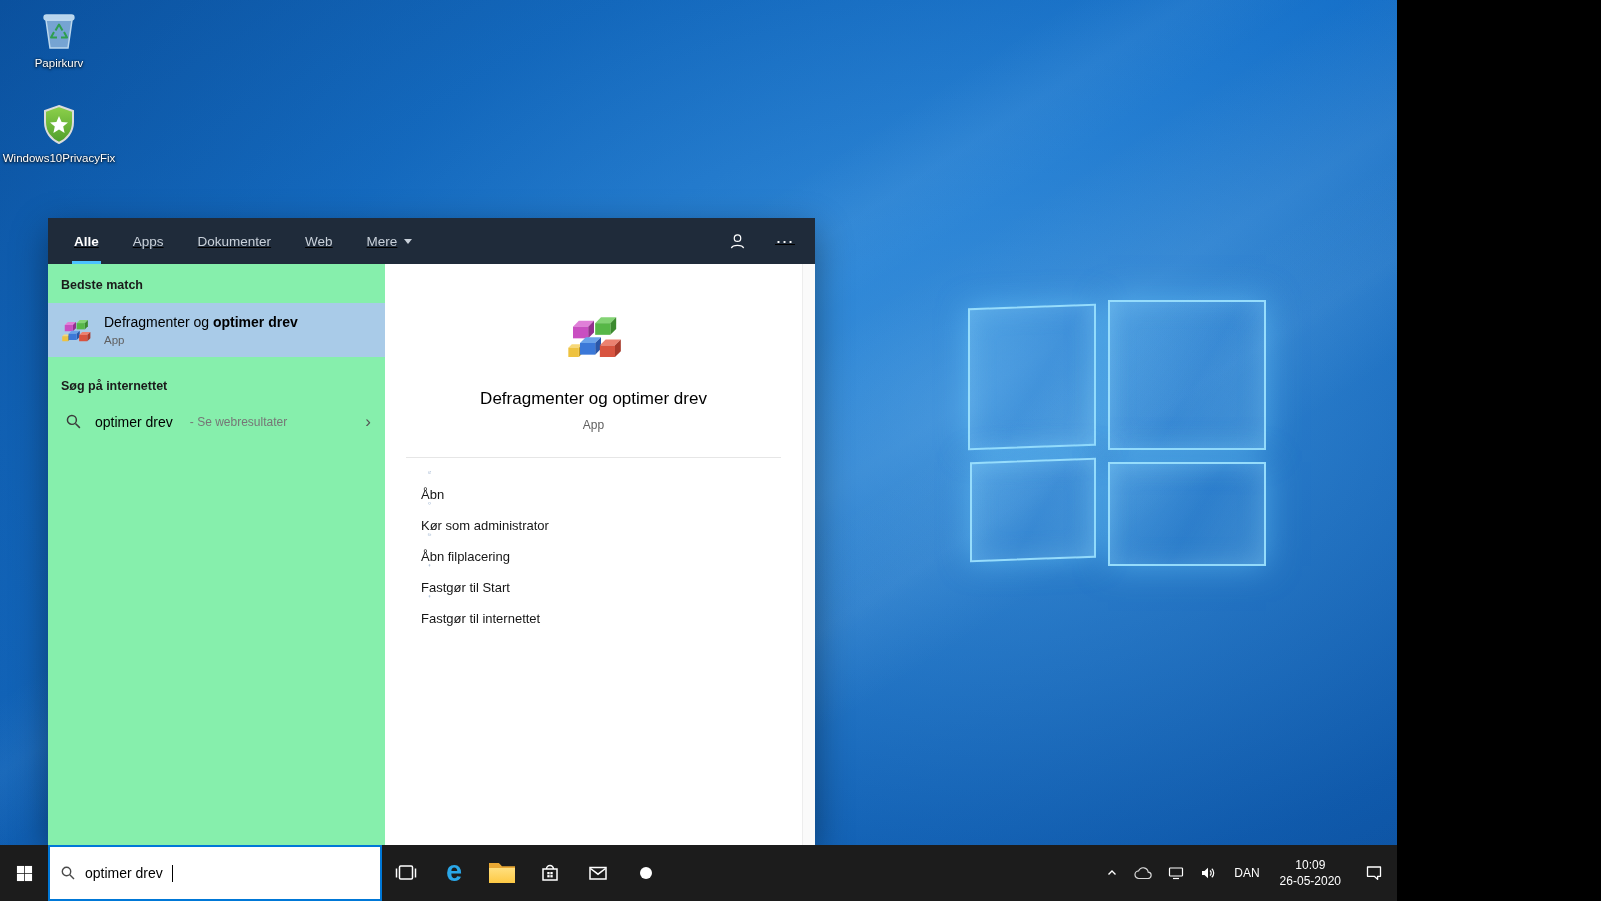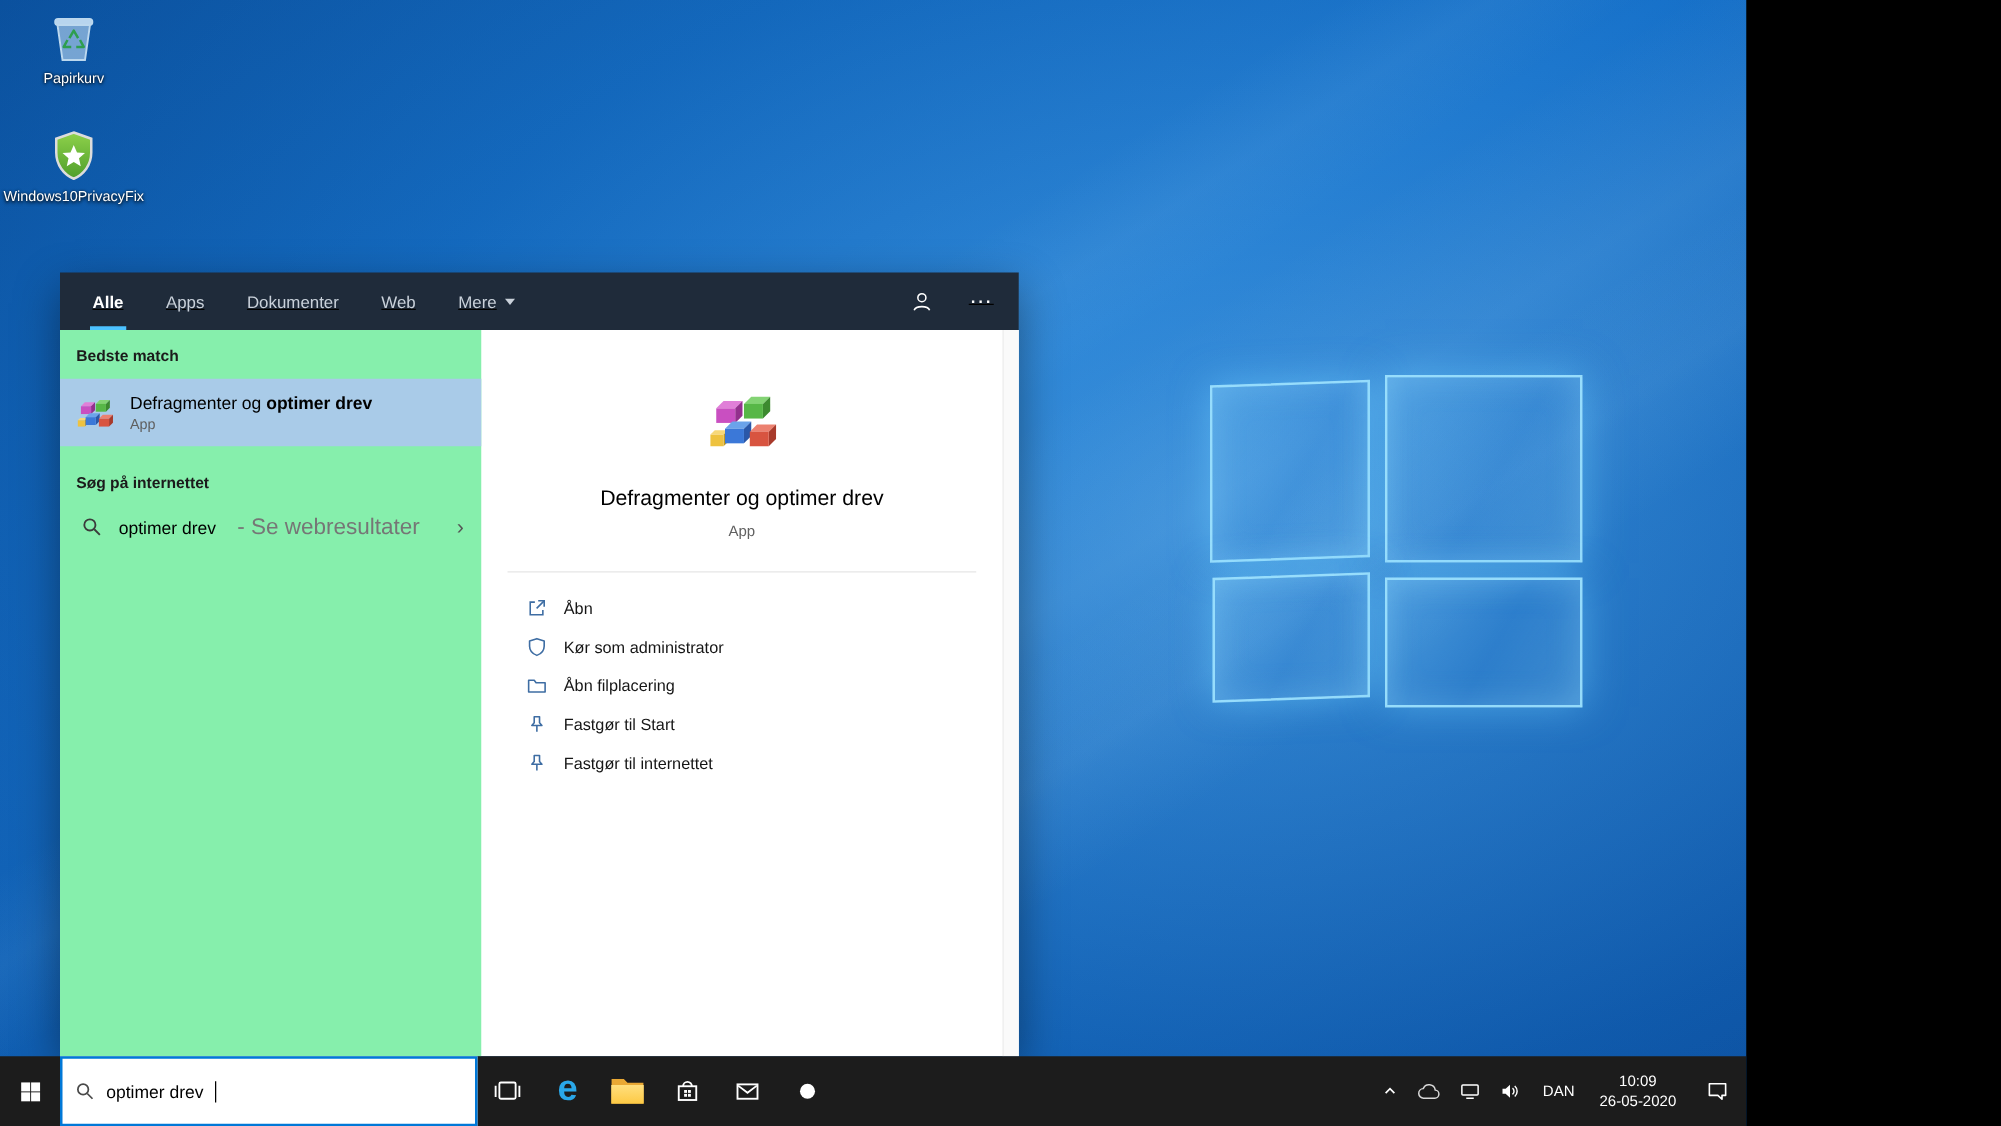--- a/index.html
+++ b/index.html
@@ -45,29 +45,29 @@
 
   .panel-body{flex:1;display:flex;background:#fff;min-height:0;}
   .left-col{width:337px;min-width:337px;background:#86efac;display:flex;flex-direction:column;}
   .section-label{margin:14px 14px 11px 13px;font-size:12.5px;font-weight:bold;color:#1b1b1b;}
   .section-label.web{margin-top:22px;}
   .best-match-item{height:54px;min-height:54px;background:#a9cbe8;display:flex;align-items:center;gap:13px;padding:0 12px 0 13px;cursor:pointer;}
   .bm-title{font-size:14px;color:#000;line-height:1.25;}
   .bm-type{font-size:11.5px;color:#5f5f5f;margin-top:3px;}
   .web-item{height:35px;display:flex;align-items:center;gap:13px;padding:0 10px 0 17px;cursor:pointer;}
   .web-query{font-size:14px;color:#000;}
-  .web-hint{font-size:18px;color:#767676;margin-left:4px;}
+  .web-hint{font-size:12px;color:#767676;margin-left:4px;}
   .web-chevron{margin-left:auto;font-size:17px;color:#555;padding-right:4px;cursor:pointer;}
 
   .right-col{flex:1;display:flex;flex-direction:column;align-items:center;padding-top:44px;}
   .detail-title{margin-top:25px;font-size:17px;color:#000;}
   .detail-type{margin-top:9px;font-size:12px;color:#616161;}
   .detail-divider{width:calc(100% - 42px);height:1px;background:#e6e6e6;margin-top:25px;}
   .actions{width:100%;box-sizing:border-box;padding:13px 0 0 36px;display:flex;flex-direction:column;}
-  .action{display:flex;align-items:center;gap:13px;height:31px;cursor:pointer;color:#3e6da3;}
+  .action{display:flex;align-items:flex-start;gap:13px;height:31px;cursor:pointer;color:#3e6da3;flex-direction:column;}
   .action .lbl{font-size:13px;color:#161616;}
   .scroll-track{width:12px;min-width:12px;background:#fafafa;border-left:1px solid #ededed;cursor:default;}
 
   
   .taskbar{position:absolute;left:0;bottom:0;width:100%;height:56px;background:#1c1c1c;display:flex;align-items:stretch;z-index:6;}
   .tb-btn{width:48px;display:flex;align-items:center;justify-content:center;cursor:pointer;}
   .tb-search{width:334px;background:#fff;border:2px solid #0078d7;box-sizing:border-box;display:flex;align-items:center;gap:9px;padding:0 10px;cursor:text;}
   .tb-search .val{font-size:14px;color:#000;}
   .caret{width:1.5px;height:17px;background:#000;animation:blink 1.06s step-end infinite;}
   @keyframes blink{0%,50%{opacity:1}50.01%,100%{opacity:0}}

